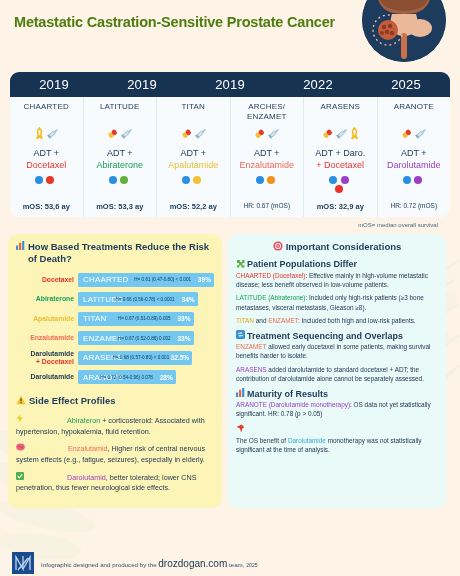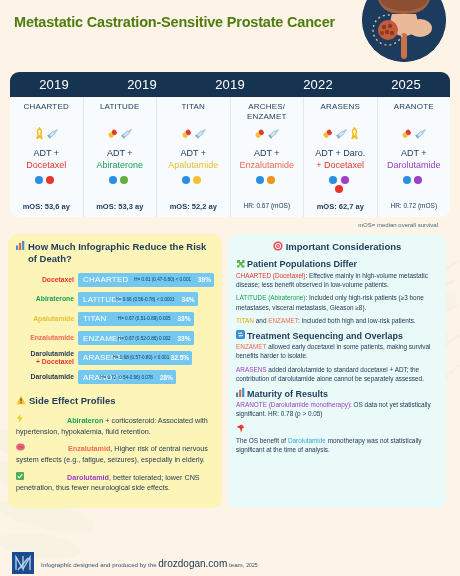--- a/index.html
+++ b/index.html
@@ -92,21 +92,21 @@
     display: flex; align-items: center; position: relative;
   }
   .bar .trial-in { font-size: 8px; color: #ffffff; padding-left: 5px; letter-spacing: .2px; }
   .bar .hr { position: absolute; right: 23px; font-size: 4.6px; color: #11405c; white-space: nowrap; }
   .bar .pct { position: absolute; right: 3px; font-size: 6.6px; color: #ffffff; font-weight: bold; }
 
   
   .sefx { margin-top: 9px; }
   .se-item { font-size: 7.2px; color: #1c3450; line-height: 1.45; margin-bottom: 6px; }
   .se-item .ic { font-size: 7.5px; margin-right: 1px; }
-  .se-item .nm { font-weight: bold; padding-left: 40px; }
+  .se-item .nm { font-weight: normal; padding-left: 40px; }
 
   
   .rblock { margin-top: 5px; }
   .rhead {
     font-size: 9px; color: #1d3b5c; font-weight: bold;
     display: flex; align-items: center; gap: 2px; margin-bottom: 1px;
   }
   .rtext { font-size: 6.4px; color: #1c3450; line-height: 1.45; margin-bottom: 4px; }
   .tag { font-weight: normal; }
 
@@ -317,21 +317,21 @@
             <span><svg width="11" height="13" viewBox="0 0 11 13">
                 <path d="M5.5 1 C3 4 3 5 4.3 7 L3 12 L5.5 9 L8 12 L6.7 7 C8 5 8 4 5.5 1 Z" fill="none" stroke="#f5bd20" stroke-width="1.5"></path>
               </svg></span>
           </div>
           <div class="regimen"><span>ADT + Daro.</span><span class="drug" style="color:#e8342a">+ Docetaxel</span></div>
           <div class="dots">
             <span class="dot" style="background: rgb(42, 143, 224); left: 4px; top: 0px;"></span>
             <span class="dot" style="background: rgb(155, 63, 196); left: 16px; top: 0px;"></span>
             <span class="dot" style="background: rgb(232, 52, 42); left: 10px; top: 9px;"></span>
           </div>
-          <div class="mos">mOS: 62,7 ay</div>
+          <div class="mos">mOS: 32,9 ay</div>
         </div>
         <div class="tl-col">
           <div class="trial">ARANOTE</div>
           <div class="icons">
             <span><svg width="13" height="13" viewBox="0 0 13 13">
                 <g transform="rotate(-40 6.5 6.5)">
                   <rect x="2" y="4" width="4.8" height="5.6" rx="2.4" fill="#f5c033"></rect>
                   <rect x="6.2" y="4" width="4.8" height="5.6" rx="2.4" fill="#e23b2e"></rect>
                 </g>
               </svg></span>
@@ -359,21 +359,21 @@
 
     <div class="panel panel-left">
       <div class="panel-title">
         <span>
           <svg width="9" height="9" viewBox="0 0 10 10">
               <rect x="0" y="5" width="2.4" height="5" fill="#3b8fd4"></rect>
               <rect x="3.4" y="2" width="2.4" height="8" fill="#e8613c"></rect>
               <rect x="6.8" y="0" width="2.4" height="10" fill="#3b8fd4"></rect>
             </svg>
         </span>
-        <span>How Much Infographic Reduce the Risk of Death?</span>
+        <span>How Based Treatments Reduce the Risk of Death?</span>
       </div>
 
       <div class="chart" id="chart">
           <div class="barrow">
             <div class="barlabel"><span style="color:#e8342a">Docetaxel</span></div>
             <div class="bartrack">
               <div class="bar" style="width: 100%;">
                 <span class="trial-in">CHAARTED</span>
                 <span class="hr">H= 0.61 (0.47-0.80) &lt; 0.001</span>
                 <span class="pct">39%</span>

